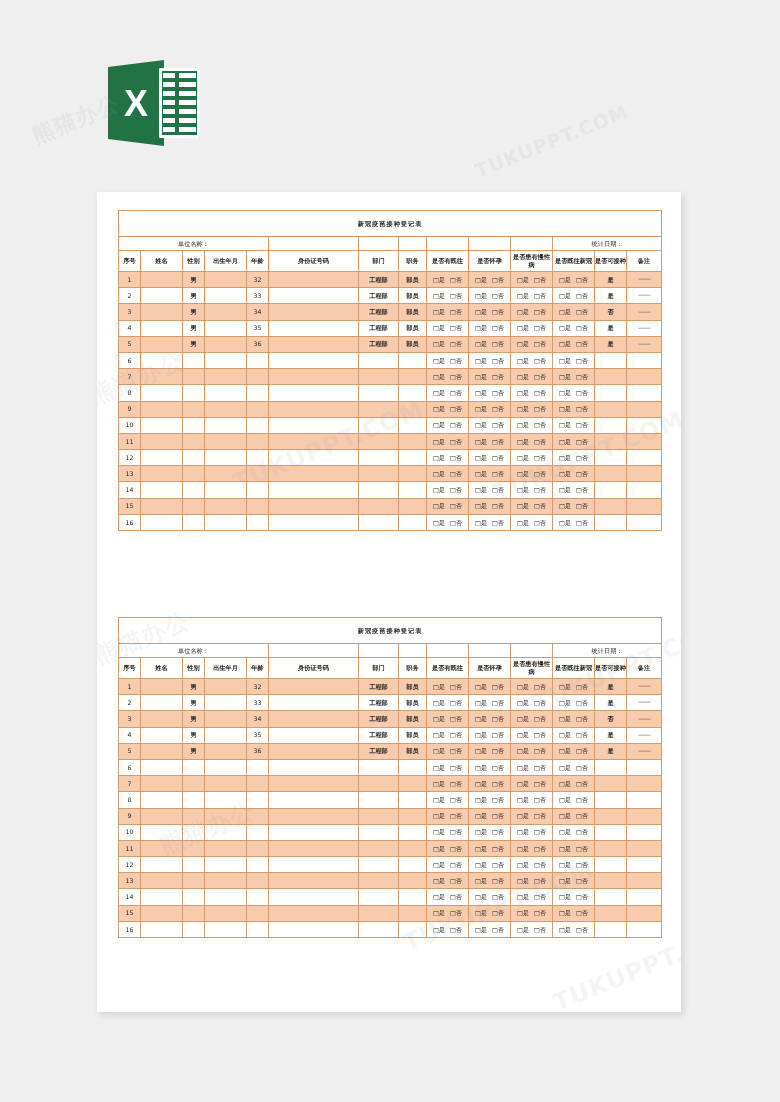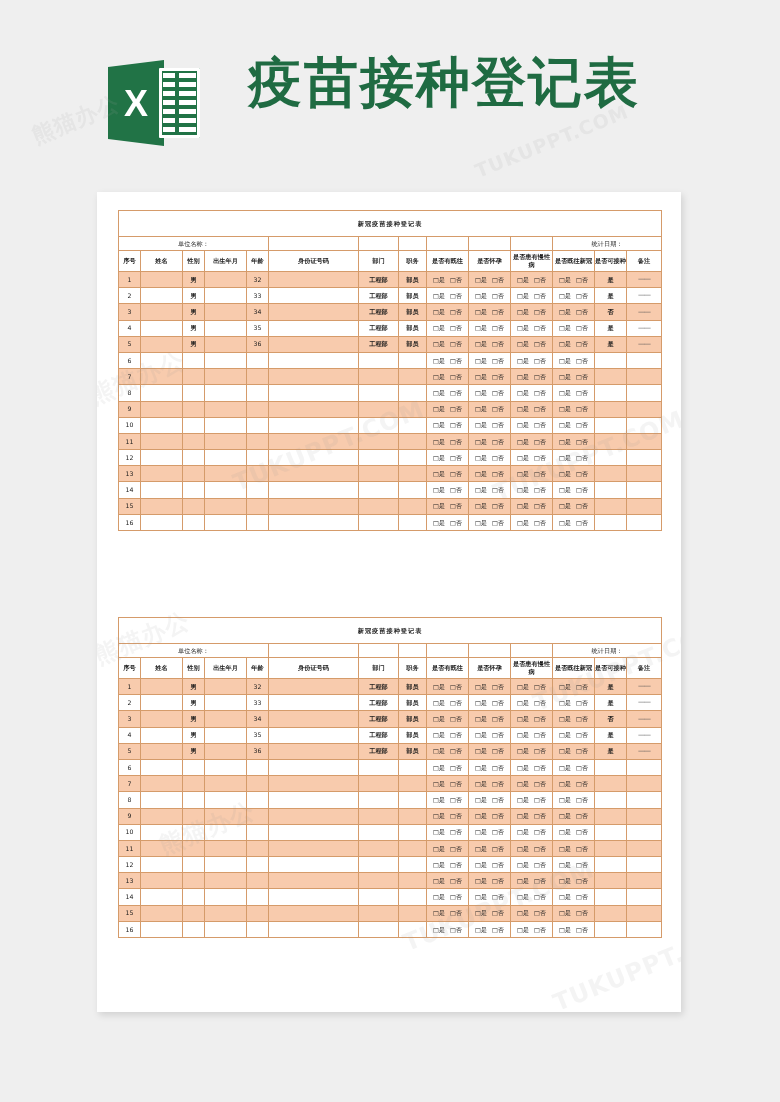--- a/index.html
+++ b/index.html
@@ -136,21 +136,20 @@
           <div class="xl-row" style="top:18px"></div>
           <div class="xl-row" style="top:27px"></div>
           <div class="xl-row" style="top:36px"></div>
           <div class="xl-row" style="top:45px"></div>
           <div class="xl-row" style="top:54px"></div>
           <div class="xl-col" style="left:12px"></div>
         </div>
       </div>
       <div class="xl-framewhite"></div>
     </div>
-    <div class="banner-title">疫苗接种登记表</div>
     <div class="wm wm-out" style="left:30px; top:105px;">熊猫办公</div>
     <div class="wm wm-out" style="left:470px; top:130px; font-size:19px;">TUKUPPT.COM</div>
   </div>
 
   <div class="paper">
 
     <div class="wm" style="left:-10px; top:170px; font-size:24px;">熊猫办公</div>
     <div class="wm" style="left:130px; top:240px; font-size:24px;">TUKUPPT.COM</div>
     <div class="wm" style="left:390px; top:250px; font-size:24px;">TUKUPPT.COM</div>
     <div class="wm" style="left:-5px; top:430px; font-size:24px;">熊猫办公</div>

